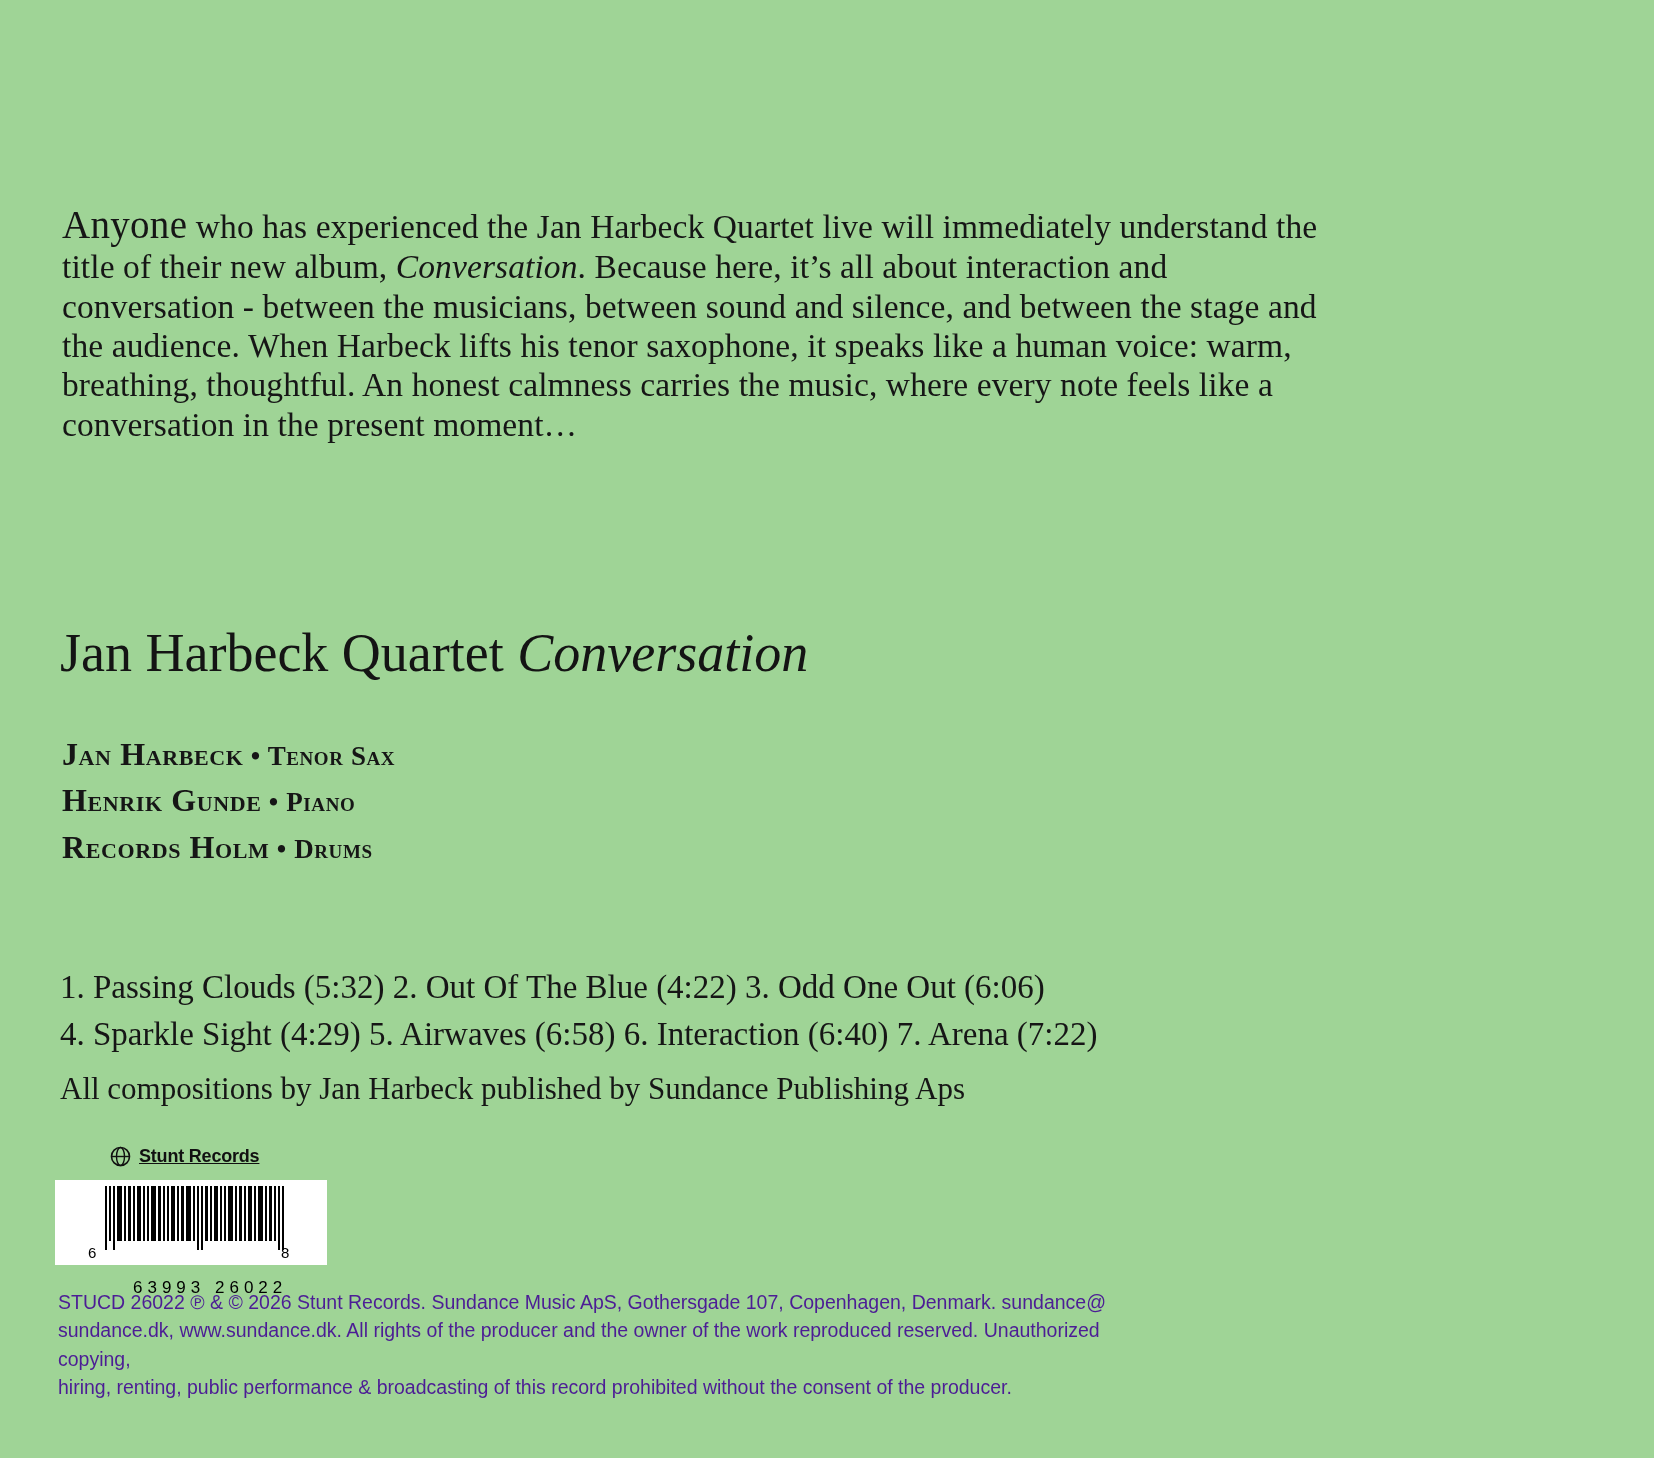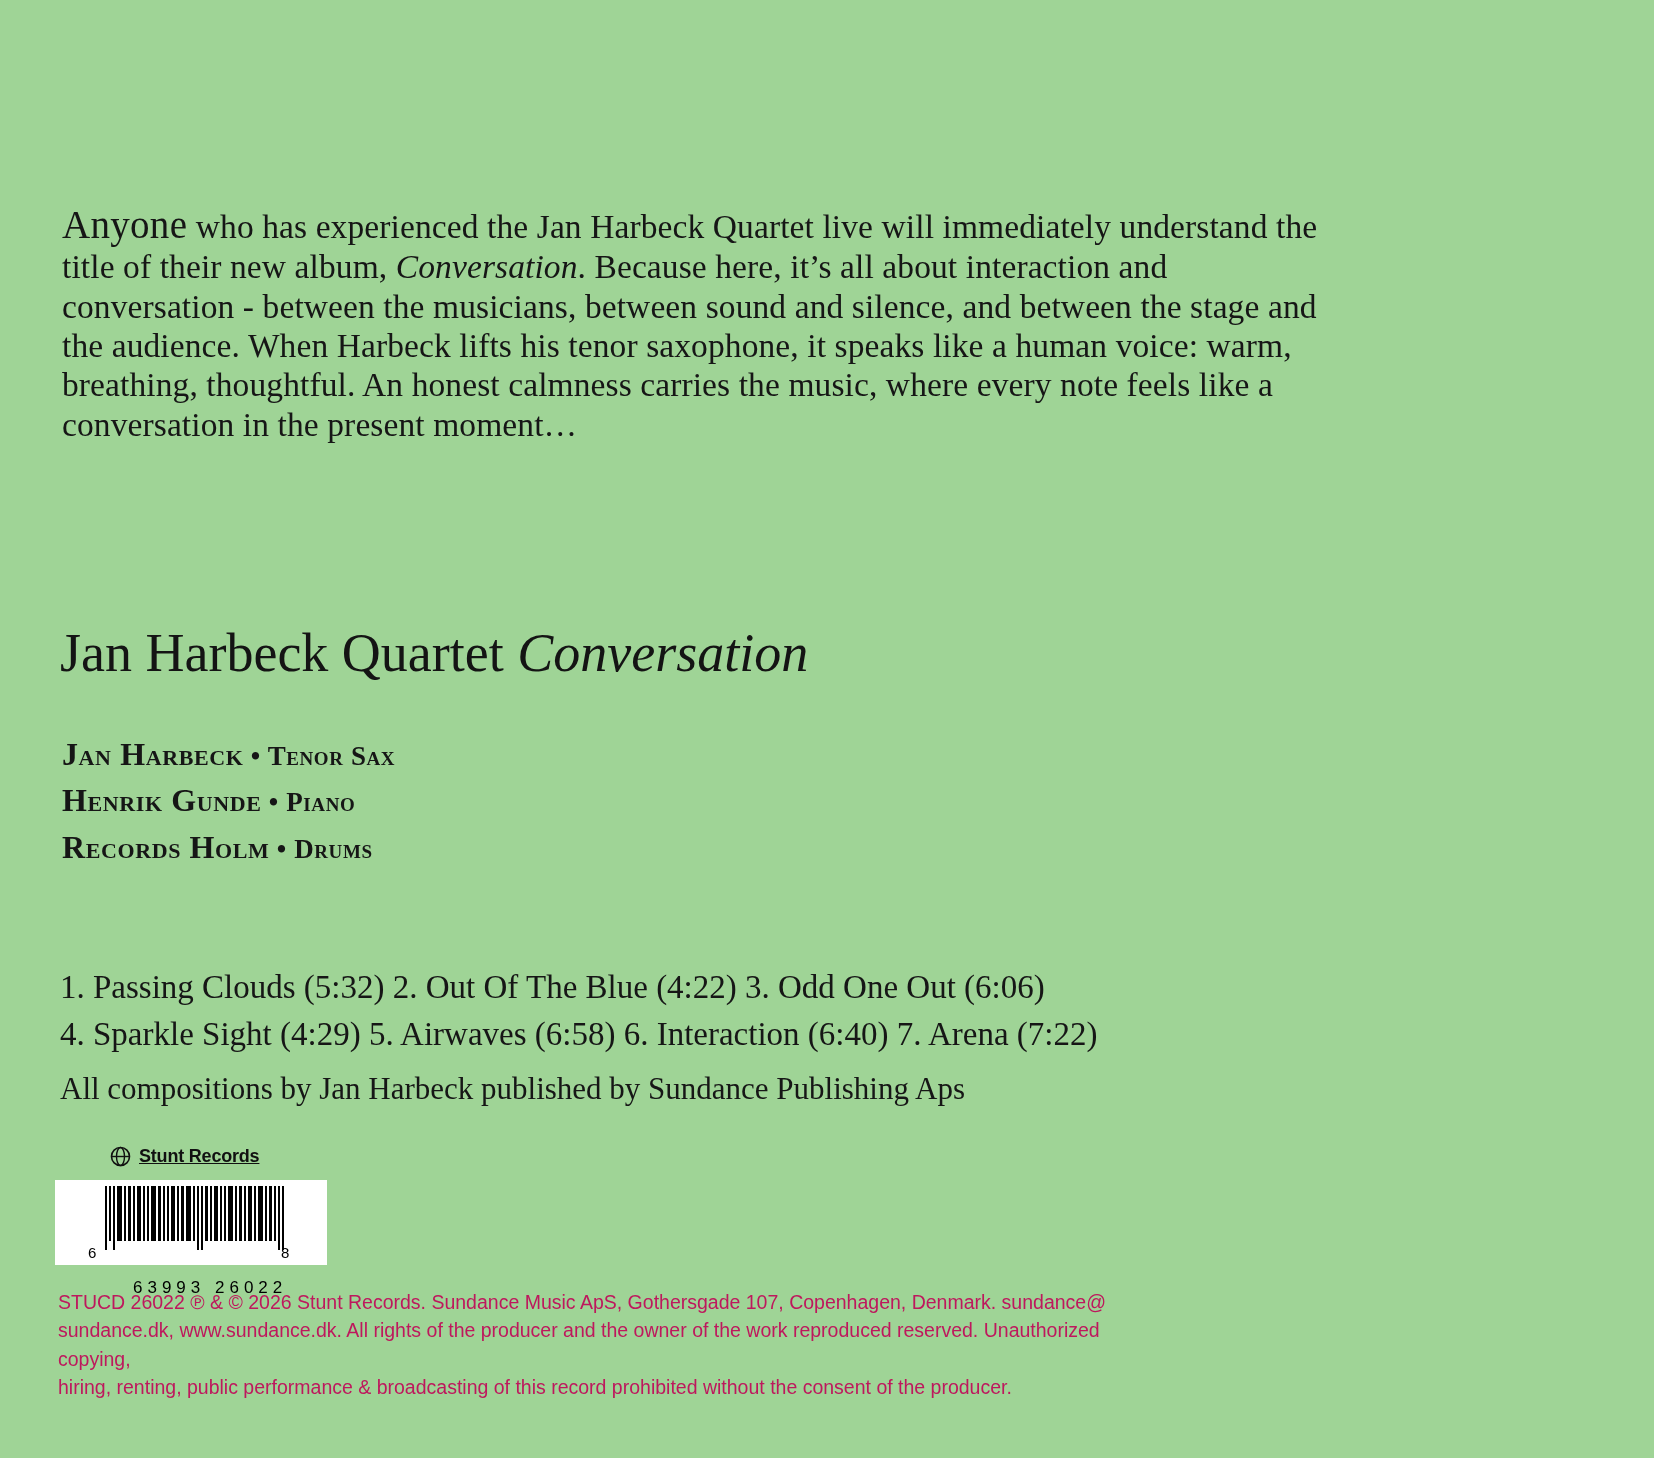--- a/index.html
+++ b/index.html
@@ -185,21 +185,21 @@
 
   
   .legal {
     position: absolute;
     left: 58px;
     top: 1288px;
     width: 1100px;
     font-family: "Liberation Sans", sans-serif;
     font-size: 19.5px;
     line-height: 1.45;
-    color: #be185d;
+    color: #4c1d95;
   }
 </style>
 </head>
 <body>
 
 <div class="page">
 
   <p class="intro">
     <span class="dropname">Anyone</span><span> who has experienced the Jan Harbeck Quartet live will immediately understand the title of their new album, </span><span class="album-italic">Conversation</span><span>. Because here, it’s all about interaction and conversation - between the musicians, between sound and silence, and between the stage and the audience. When Harbeck lifts his tenor saxophone, it speaks like a human voice: warm, breathing, thoughtful. An honest calmness carries the music, where every note feels like a conversation in the present moment…</span>
   </p>

